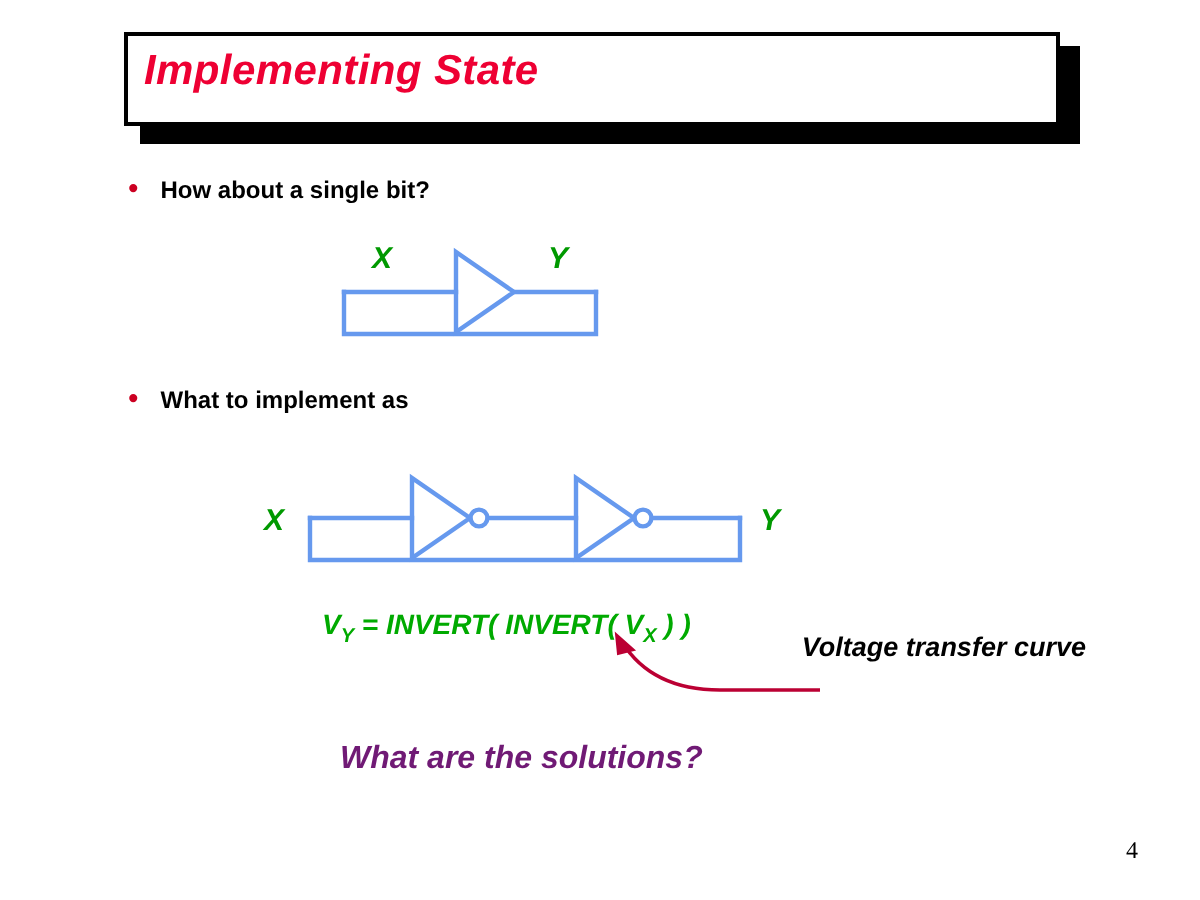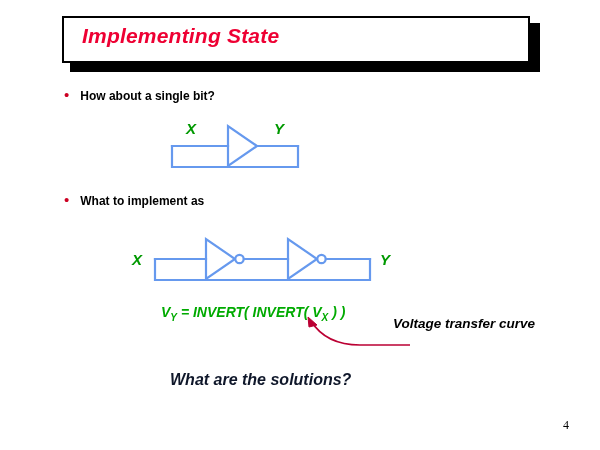--- a/index.html
+++ b/index.html
@@ -30,21 +30,21 @@
     left: 62px;
     top: 16px;
     width: 468px;
     height: 47px;
     background: #ffffff;
     border: 2px solid #000000;
     box-sizing: border-box;
   }
   #title-text {
     position: absolute;
-    left: 82px;
+    left: 72px;
     top: 24px;
     font-size: 21px;
     font-weight: bold;
     font-style: italic;
     color: #ee0033;
     letter-spacing: 0.2px;
     white-space: nowrap;
   }
 
   
@@ -127,34 +127,34 @@
   #annotation-text {
     position: absolute;
     left: 393px;
     top: 315px;
     width: 150px;
     color: #000000;
     font-size: 13.5px;
     font-weight: bold;
     font-style: italic;
     line-height: 17px;
-    text-align: left;
+    text-align: right;
   }
   #annotation-arrow {
     position: absolute;
     left: 298px;
     top: 312px;
   }
 
   
   #closing-question {
     position: absolute;
     left: 170px;
     top: 371px;
-    color: #0f172a;
+    color: #701a75;
     font-size: 16px;
     font-weight: bold;
     font-style: italic;
     white-space: nowrap;
   }
 
   
   #page-number {
     position: absolute;
     left: 563px;

